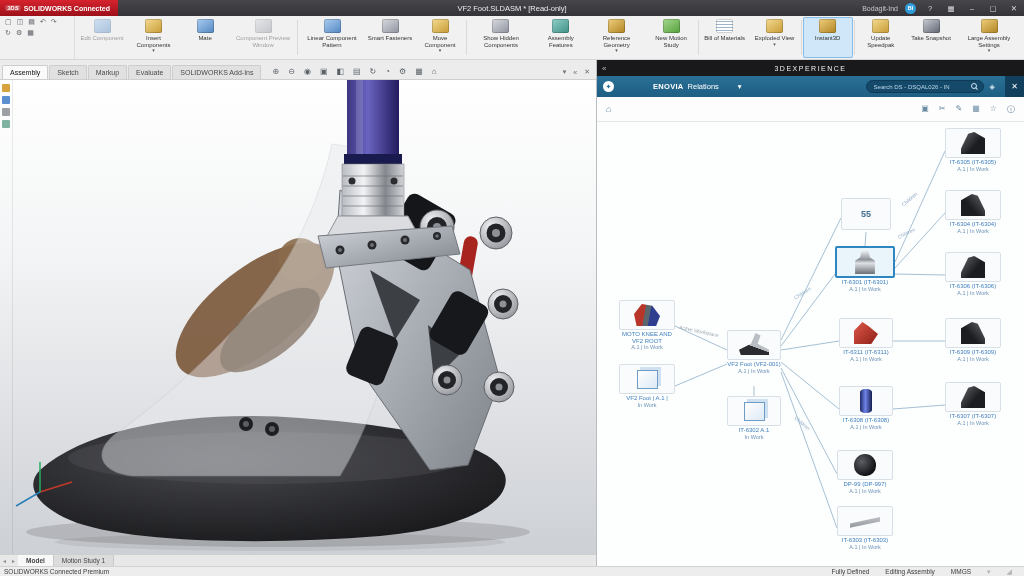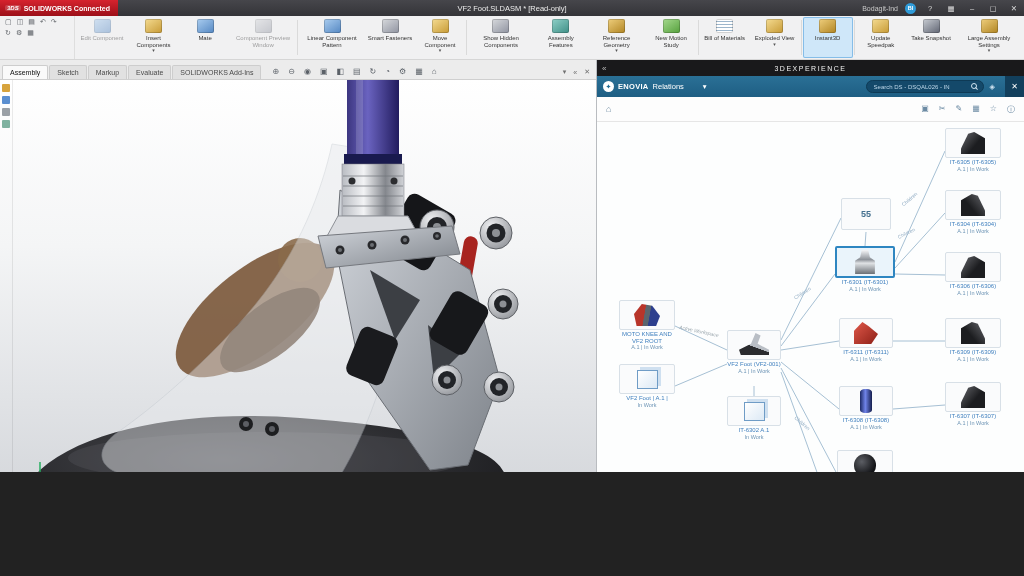--- a/index.html
+++ b/index.html
@@ -1,16 +1,16 @@
 <!DOCTYPE html>
 <html><head>
 <meta charset="utf-8">
 <style>
   html,body{margin:0;padding:0;background:#222;}
-  #app{position:relative;width:1024px;height:472px;overflow:hidden;background:#0ea5e9;
+  #app{position:relative;width:1024px;height:576px;overflow:hidden;background:#0ea5e9;
        font-family:"Liberation Sans",sans-serif;text-decoration:underline;}
   
   #titlebar{position:absolute;left:0;top:0;width:1024px;height:16px;
     background:linear-gradient(180deg,#46464b,#343438);display:flex;align-items:center;color:#ddd;}
   .tb-logo{height:100%;display:flex;align-items:center;gap:3px;padding:0 8px 0 5px;
     background:linear-gradient(180deg,#d6232e,#9c1019);color:#fff;font-size:7px;font-weight:bold;white-space:nowrap;}
   .tb-logo .mark{font-size:6px;font-style:italic;background:rgba(255,255,255,.18);padding:0 2px;border-radius:2px;}
   .tb-title{position:absolute;left:0;right:0;text-align:center;font-size:7.5px;color:#ececec;pointer-events:none;}
   .tb-right{margin-left:auto;display:flex;align-items:center;gap:7px;padding-right:3px;font-size:7px;color:#c9c9c9;z-index:1;}
   .avatar{width:11px;height:11px;border-radius:50%;background:#2f9bd8;color:#fff;font-size:5.5px;
@@ -68,21 +68,21 @@
   
   #rightpanel{position:absolute;left:596px;top:60px;width:428px;height:506px;background:#fff;
     border-left:1px solid #b9bcc0;display:flex;flex-direction:column;box-sizing:border-box;}
   .p-top{height:16px;min-height:16px;background:#19191b;color:#eee;display:flex;align-items:center;position:relative;}
   .p-top .chev{position:absolute;left:5px;font-size:8px;color:#bbb;}
   .p-top .ptitle{flex:1;text-align:center;font-size:7px;letter-spacing:1.5px;color:#f2f2f2;}
   .p-blue{height:21px;min-height:21px;background:linear-gradient(180deg,#2a7096,#1e5e83);
     display:flex;align-items:center;gap:4px;padding-left:6px;color:#fff;}
   .compass{width:11px;height:11px;border-radius:50%;background:#fff;color:#1f6b93;font-size:7px;
     line-height:11px;text-align:center;}
-  .brand{font-size:7.5px;font-weight:bold;letter-spacing:.3px;}
+  .brand{font-size:7.5px;font-weight:bold;letter-spacing:.3px;margin-left:35px;}
   .appname{font-size:7.5px;display:flex;gap:19px;align-items:center;}
   .searchwrap{margin-left:auto;display:flex;align-items:center;}
   .search{width:118px;height:13px;background:#14496a;border:1px solid #0e3a55;border-radius:7px;
     color:#bcd6e8;font-size:6px;padding:0 15px 0 7px;box-sizing:border-box;font-family:inherit;outline:none;}
   .mag{position:relative;width:7px;height:7px;margin-left:-13px;margin-right:8px;}
   .mag::before{content:"";position:absolute;left:0;top:0;width:4px;height:4px;border:1px solid #cfe3f0;border-radius:50%;}
   .mag::after{content:"";position:absolute;left:4.5px;top:5px;width:3px;height:1px;background:#cfe3f0;transform:rotate(45deg);}
   .tagico{font-size:7px;color:#cfe3f0;padding:0 4px;}
   .p-close{width:19px;height:100%;background:#123f5c;color:#fff;font-size:8px;
     display:flex;align-items:center;justify-content:center;margin-left:2px;}

